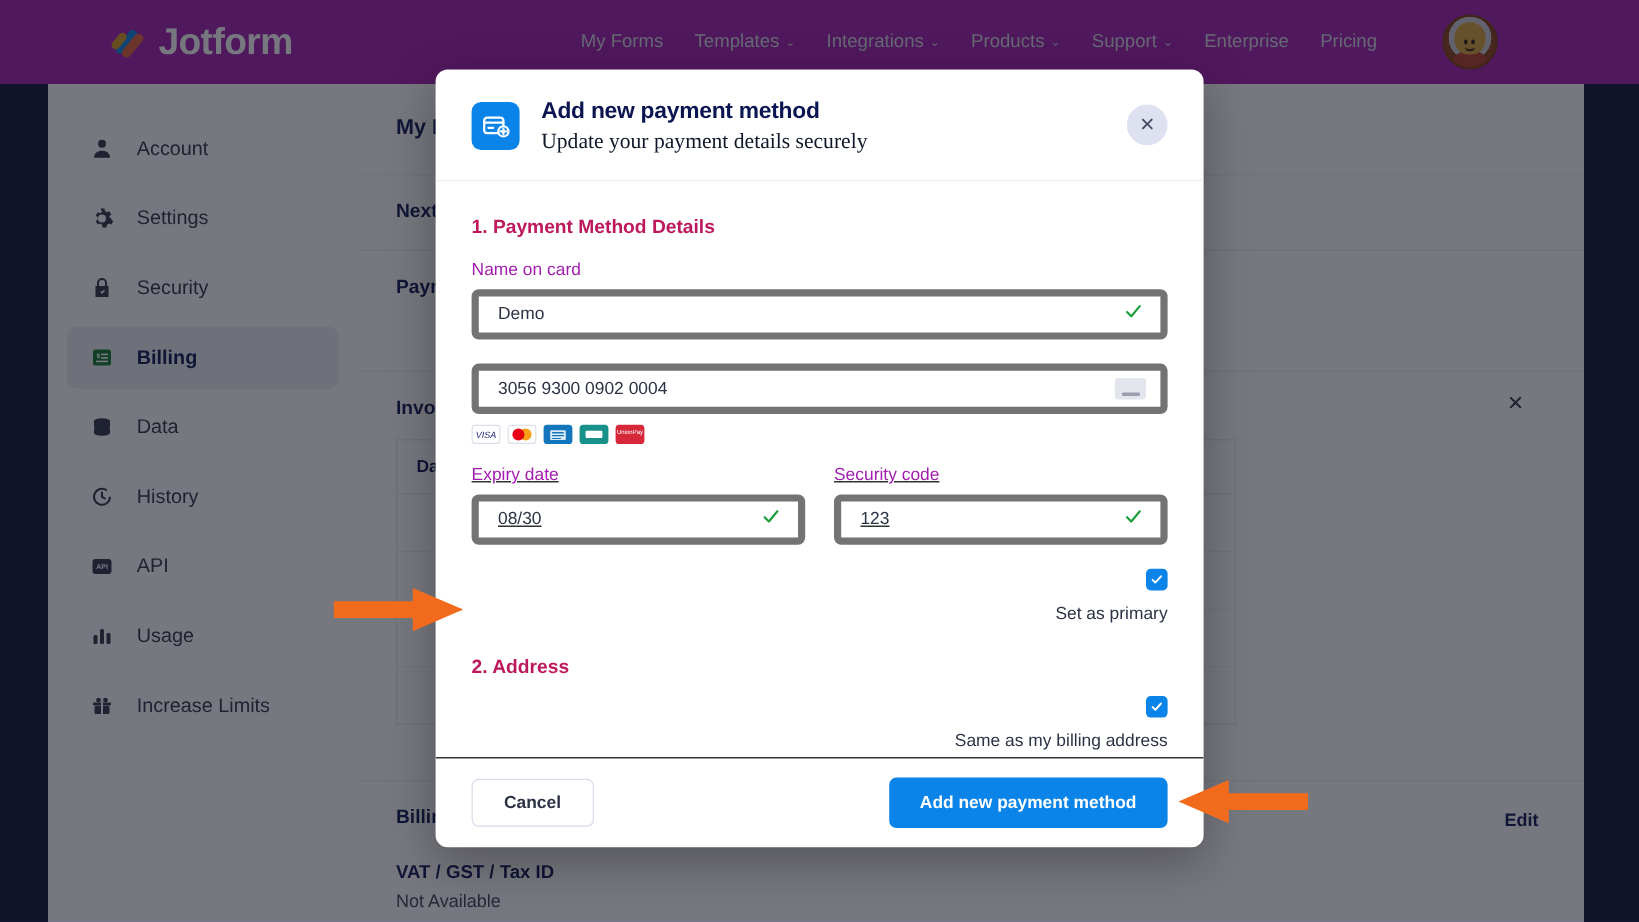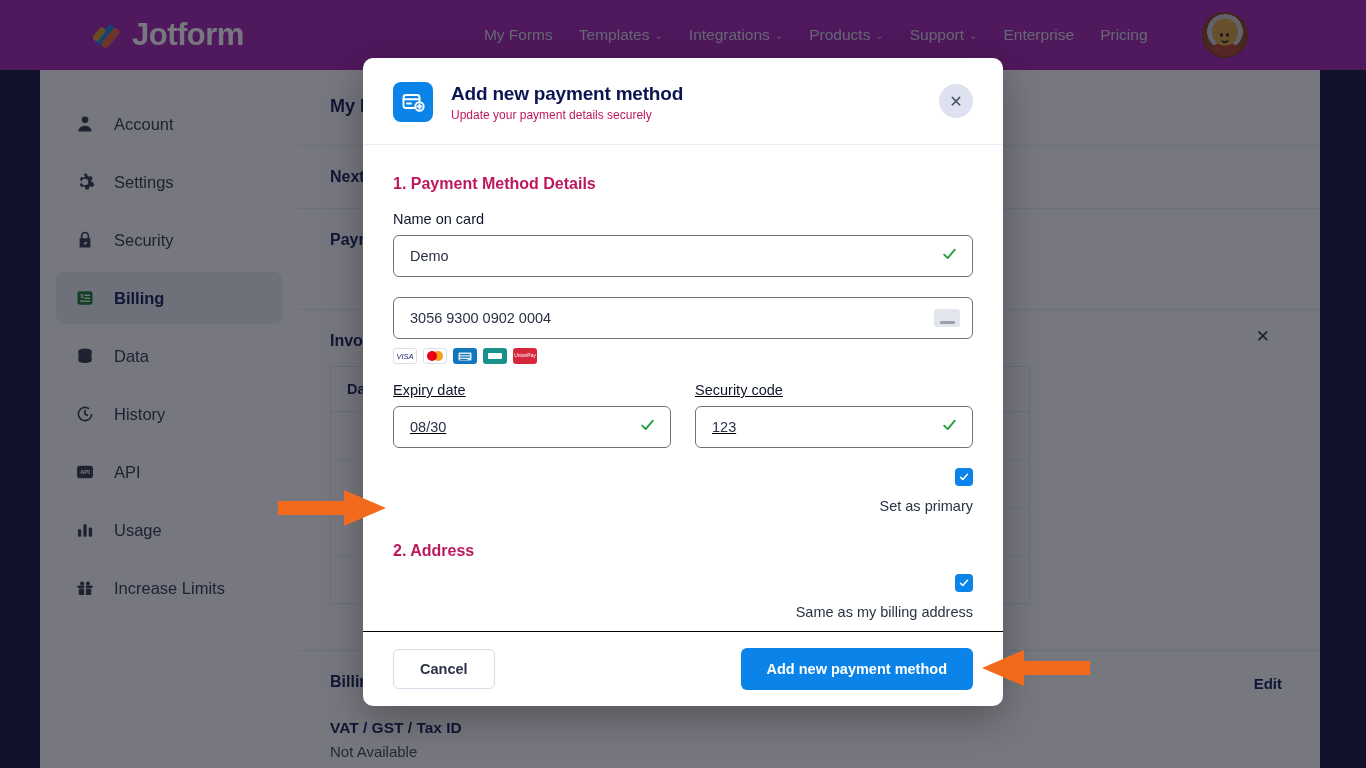--- a/index.html
+++ b/index.html
@@ -113,32 +113,32 @@
     display: flex; align-items: center; padding: 24px 30px 22px 30px;
     border-bottom: 1px solid #eceef5; position: relative; flex: none;
   }
   .m-ico {
     width: 40px; height: 40px; border-radius: 8px; background: #0a84e8;
     display: flex; align-items: center; justify-content: center; flex: none;
   }
   .m-ico svg { width: 24px; height: 24px; }
   .m-titles { margin-left: 18px; }
   .m-title { font-size: 19px; font-weight: bold; color: #0a1551; letter-spacing: -0.2px; }
-  .m-sub { font-size: 12px; color: #be185d; margin-top: 3px; }
+  .m-sub { font-size: 18px; color: #0f172a; margin-top: 3px; font-family: Liberation Serif, serif; }
   .m-close {
     position: absolute; right: 30px; top: 50%; transform: translateY(-50%);
     width: 34px; height: 34px; border-radius: 50%; background: #dde1f0;
     display: flex; align-items: center; justify-content: center; cursor: pointer;
     color: #444b63; font-size: 16px;
   }
   .m-body { flex: 1; padding: 30px 30px 10px 30px; overflow: hidden; }
   .sec-title { font-size: 16px; font-weight: bold; color: #be185d; margin-bottom: 18px; }
-  .fld-label { font-size: 14.5px; color: #0f172a; margin-bottom: 8px; }
+  .fld-label { font-size: 14.5px; color: #a21caf; margin-bottom: 8px; }
   .fld {
-    position: relative; height: 42px; border: 1px solid #737373; border-radius: 6px;
+    position: relative; height: 42px; border: 6px solid #737373; border-radius: 6px;
     display: flex; align-items: center; padding: 0 42px 0 16px; background: #fff;
   }
   .fld .val { font-size: 14.5px; color: #2b3245; }
   .ok-check { position: absolute; right: 14px; top: 50%; transform: translateY(-50%); }
   .ok-check svg { width: 17px; height: 17px; }
   .card-hint {
     position: absolute; right: 12px; top: 50%; transform: translateY(-50%);
     width: 26px; height: 18px; border-radius: 3px; background: #e3e5ec;
     display: flex; align-items: flex-end; justify-content: center; padding-bottom: 3px;
   }

